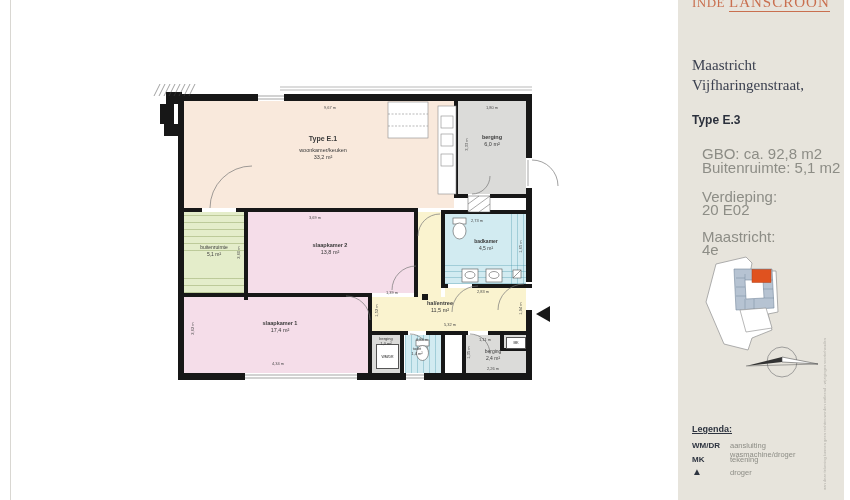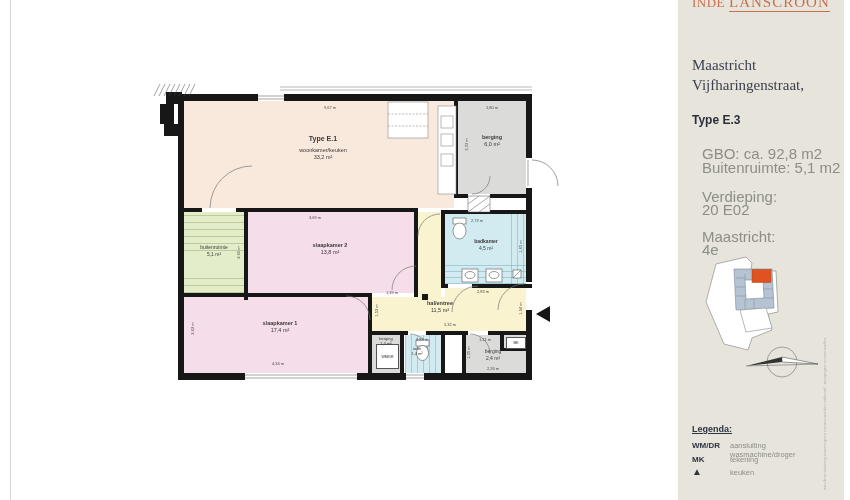--- a/index.html
+++ b/index.html
@@ -275,17 +275,17 @@
   </svg>
 
   <div class="lgd-title">Legenda:</div>
   <div class="lgd-row" style="top:441px">
     <span class="lgd-sym">WM/DR</span><span class="lgd-lab">aansluiting wasmachine/droger</span>
   </div>
   <div class="lgd-row" style="top:455px">
     <span class="lgd-sym">MK</span><span class="lgd-lab">tekening</span>
   </div>
   <div class="lgd-row" style="top:468px">
-    <span class="lgd-sym" style="font-size:10px;line-height:8px">▲</span><span class="lgd-lab">keuken</span>
+    <span class="lgd-sym" style="font-size:10px;line-height:8px">▲</span><span class="lgd-lab">droger</span>
   </div>
 </div>
 
 <div class="v-disclaimer" style="top:490px">aan deze tekening kunnen geen rechten worden ontleend - wijzigingen voorbehouden</div>
 
 </body></html>

